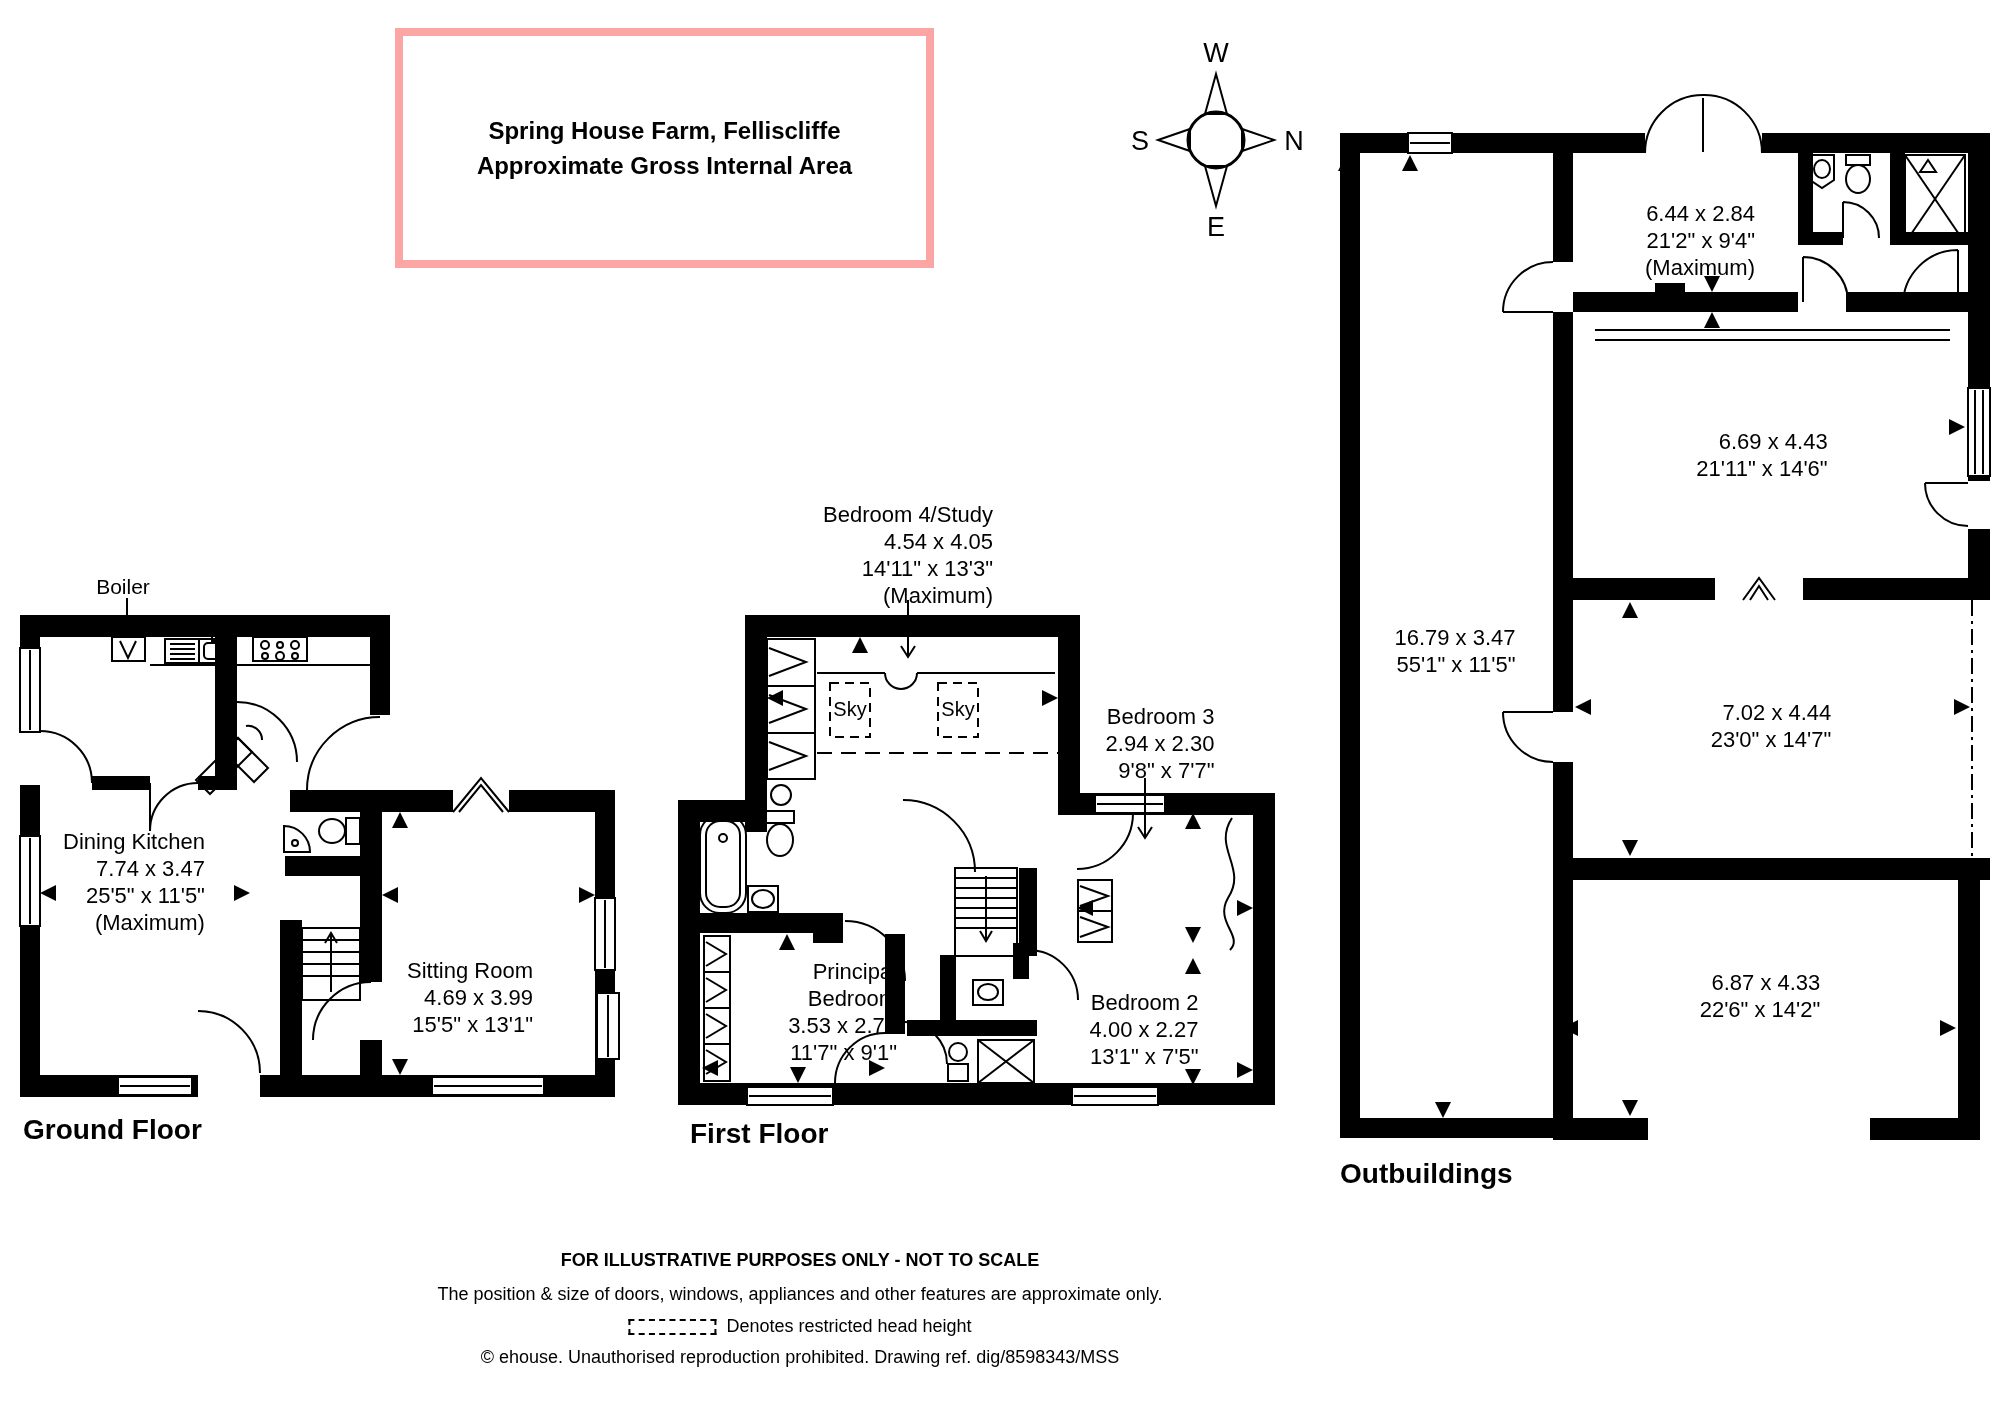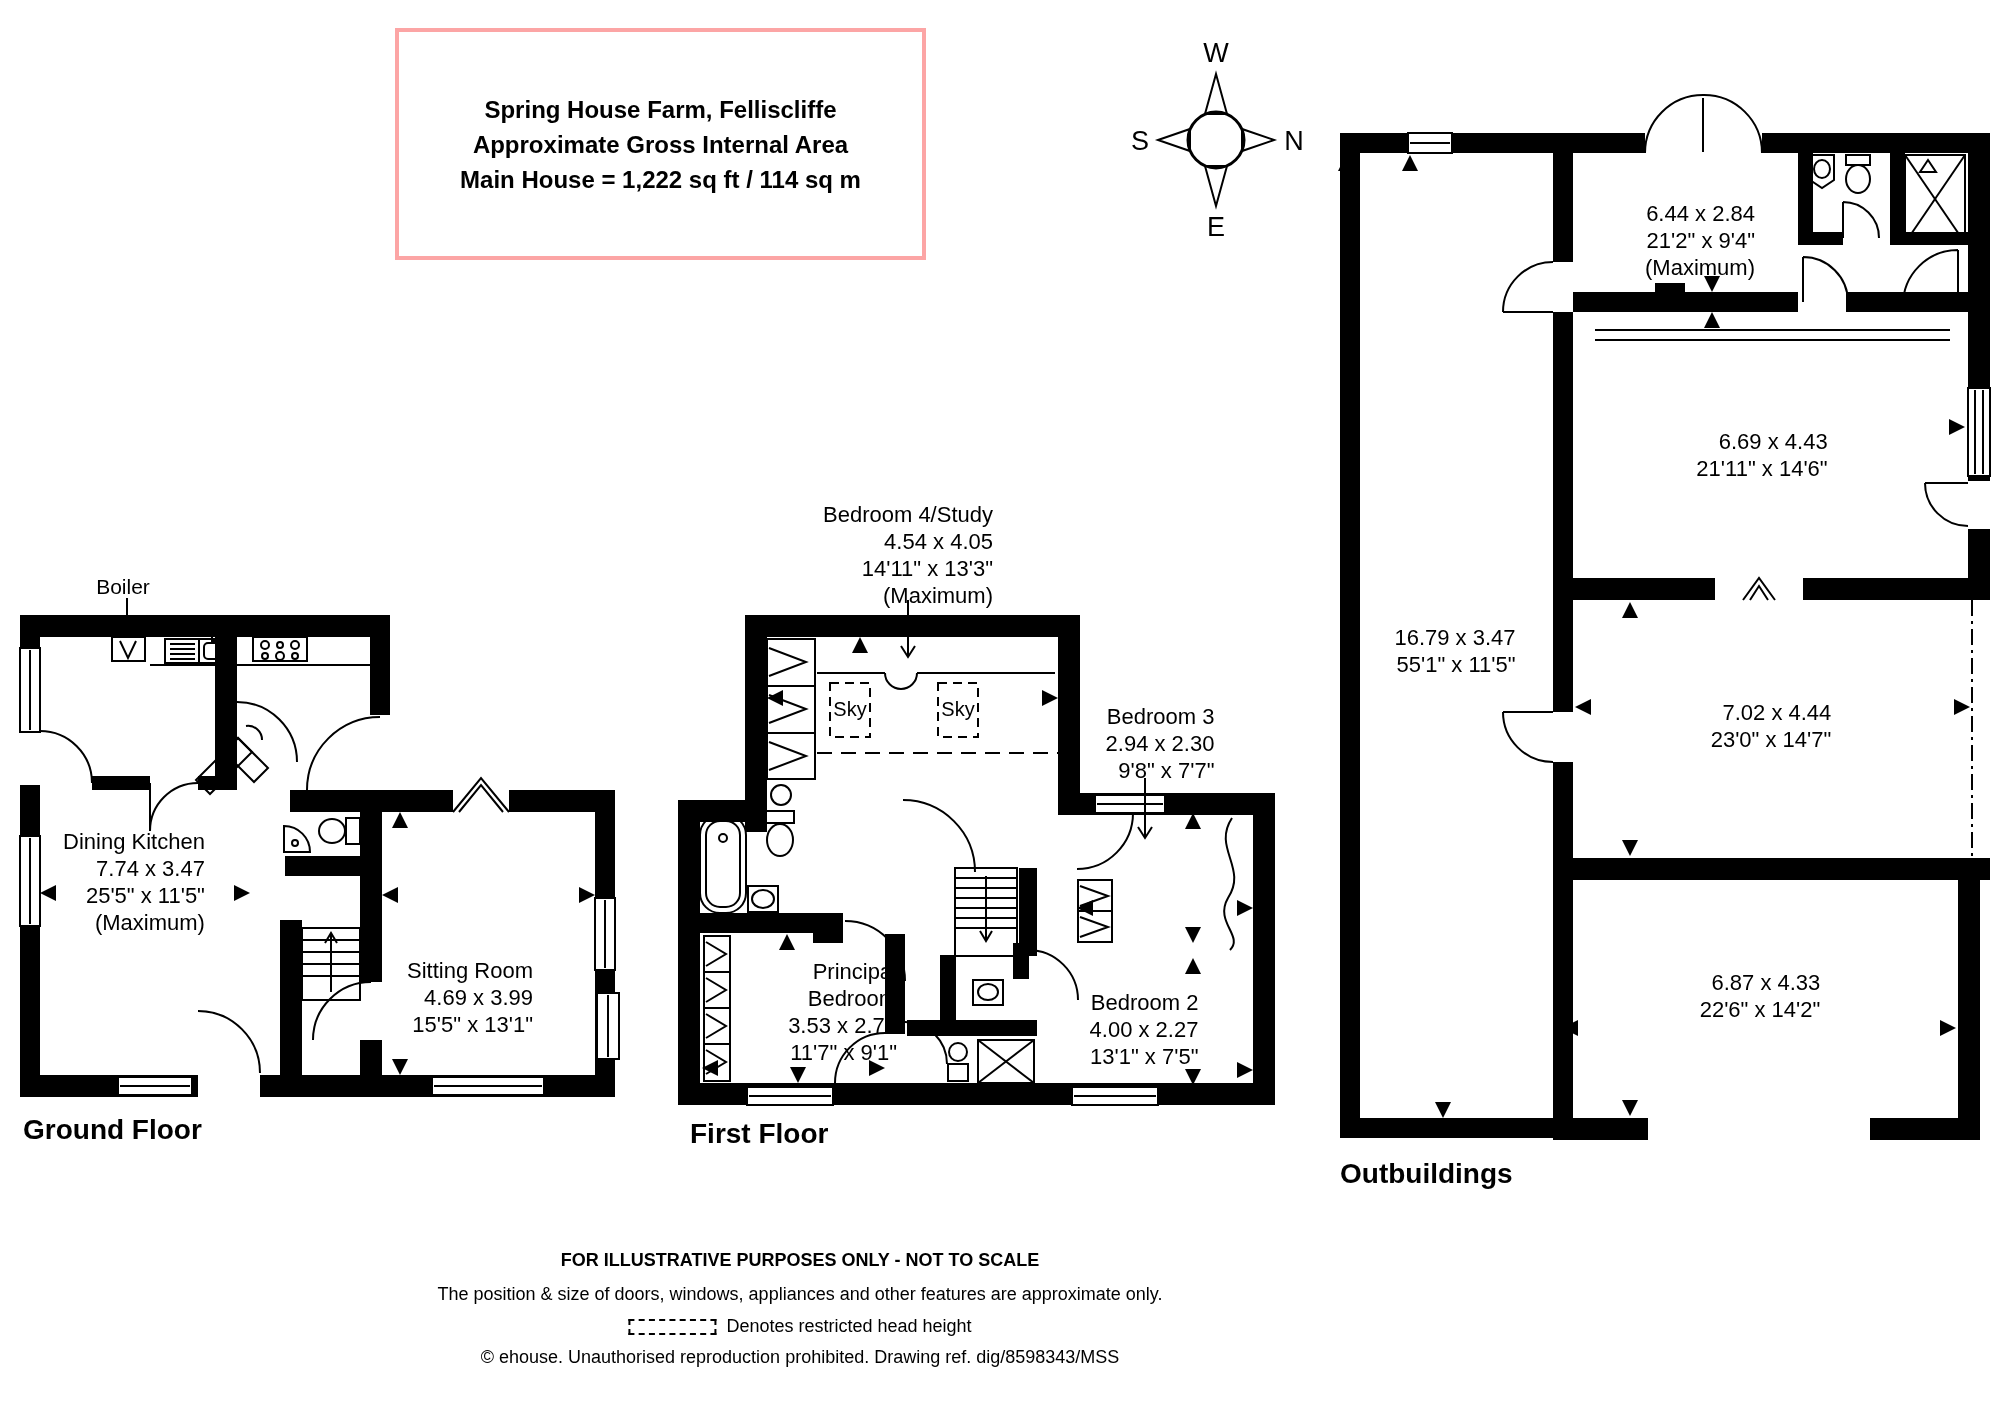--- a/index.html
+++ b/index.html
@@ -17,21 +17,21 @@
   .cp{fill:#fff;stroke:#000;stroke-width:2}
   .ctext{font-size:27px;font-family:"Liberation Sans",sans-serif}
   svg{position:absolute;left:0;top:0}
   
   .lbl{position:absolute;transform:translateX(-50%);text-align:right;
        font-size:22px;line-height:27px;white-space:nowrap}
   .sky-lbl{position:absolute;transform:translateX(-50%);font-size:20px}
   .small-lbl{position:absolute;transform:translateX(-50%);font-size:21px;white-space:nowrap}
   .floor-title{position:absolute;font-size:28px;font-weight:bold;white-space:nowrap}
   .title-box{position:absolute;left:395px;top:28px;width:523px;height:224px;
-       border:4px solid #fca5a5;display:flex;flex-direction:column;justify-content:center;
+       border:8px solid #fca5a5;display:flex;flex-direction:column;justify-content:center;
        text-align:center;font-weight:bold;font-size:24px;line-height:35px}
   .foot{position:absolute;left:800px;transform:translateX(-50%);font-size:18px;
        white-space:nowrap;display:flex;align-items:center}
   .foot.b{font-weight:bold}
   .rrbox{display:inline-block;width:84px;height:12px;border:2px dashed #000;margin-right:10px}
 </style>
 </head>
 <body>
 
 <svg width="2001" height="1416" viewBox="0 0 2001 1416">
@@ -381,21 +381,20 @@
       <use href="#al" x="1562" y="1020" width="16" height="16"></use>
       <use href="#ar" x="1940" y="1020" width="16" height="16"></use>
       <use href="#ad" x="1622" y="1100" width="16" height="16"></use>
     </g>
   </g>
 </svg>
 
 <div class="title-box">
   <div>Spring House Farm, Felliscliffe</div>
   <div>Approximate Gross Internal Area</div>
-  <div>Main House = 1,222 sq ft / 114 sq m</div>
 </div>
 
 <div class="small-lbl" style="left:123px;top:575px">Boiler</div>
 
 <div class="lbl" style="left:134px;top:828px">
   <div>Dining Kitchen</div>
   <div>7.74 x 3.47</div>
   <div>25'5" x 11'5"</div>
   <div>(Maximum)</div>
 </div>

